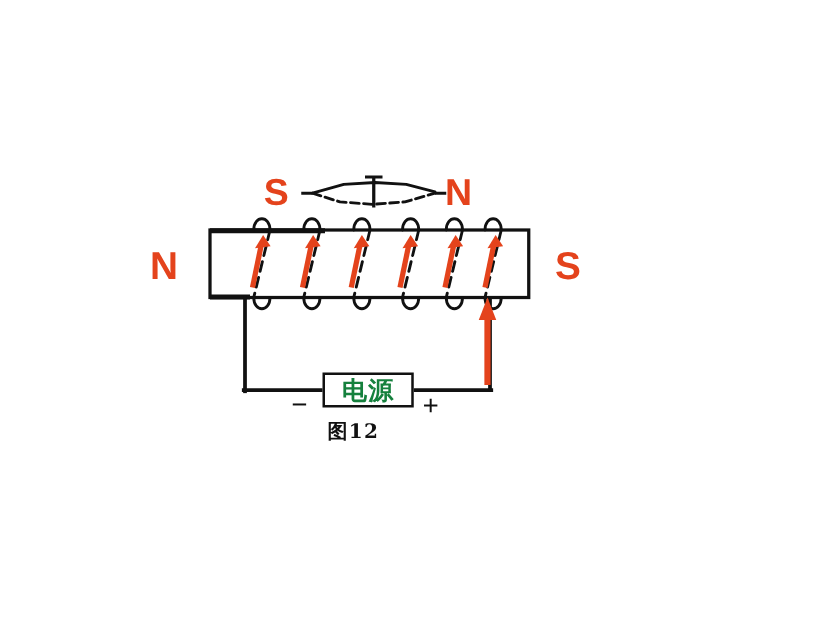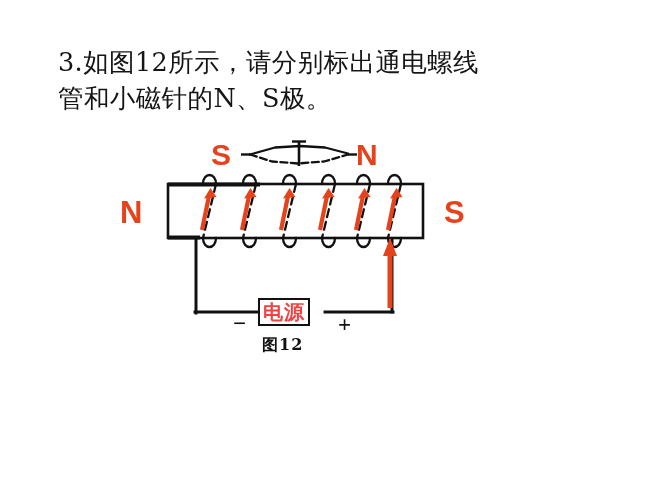--- a/index.html
+++ b/index.html
@@ -72,25 +72,25 @@
     line-height: 1;
     user-select: none;
   }
   #label-minus { left: 233px; top: 192px; font-size: 23px; }
   #label-plus  { left: 338px; top: 193px; font-size: 23px; }
 
   #label-source {
     position: absolute;
     left: 258px;
     top: 178px;
-    width: 52px;
+    width: 73px;
     height: 28px;
     border: 2.5px solid #111111;
     background: #ffffff;
-    color: #ef4444;
+    color: #15803d;
     font-family: "DejaVu Serif", "Liberation Serif", serif;
     font-size: 20px;
     font-weight: bold;
     display: flex;
     align-items: center;
     justify-content: center;
     letter-spacing: 1px;
     box-sizing: border-box;
     user-select: none;
   }
@@ -105,22 +105,20 @@
     font-weight: bold;
     letter-spacing: 1px;
     user-select: none;
   }
 </style>
 </head>
 <body>
 
 <div id="page">
 
-  <div id="question-text">3.如图12所示，请分别标出通电螺线
-管和小磁针的N、S极。</div>
 
   <div id="figure">
 
     <svg width="667" height="260" viewBox="0 0 667 260">
 
       <g>
 
         <line x1="241" y1="34.5" x2="250" y2="34.5" stroke="#111111" stroke-width="2.4" stroke-linecap="butt"></line>
 
         <path d="M 250 34.5 L 275 27.5 L 300 26 L 325 27.5 L 348 33.5" fill="none" stroke="#111111" stroke-width="2.3" stroke-linejoin="round" stroke-linecap="round"></path>

